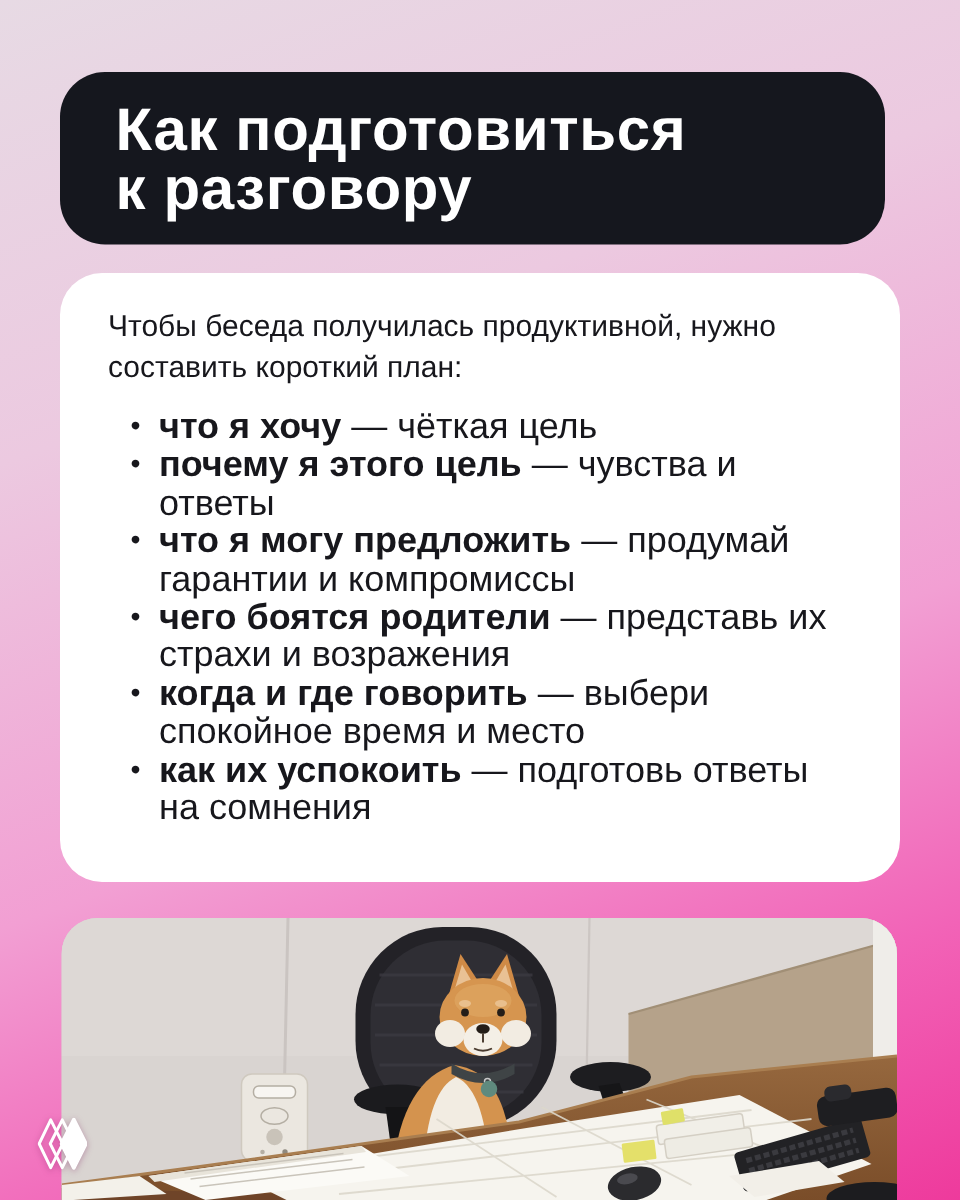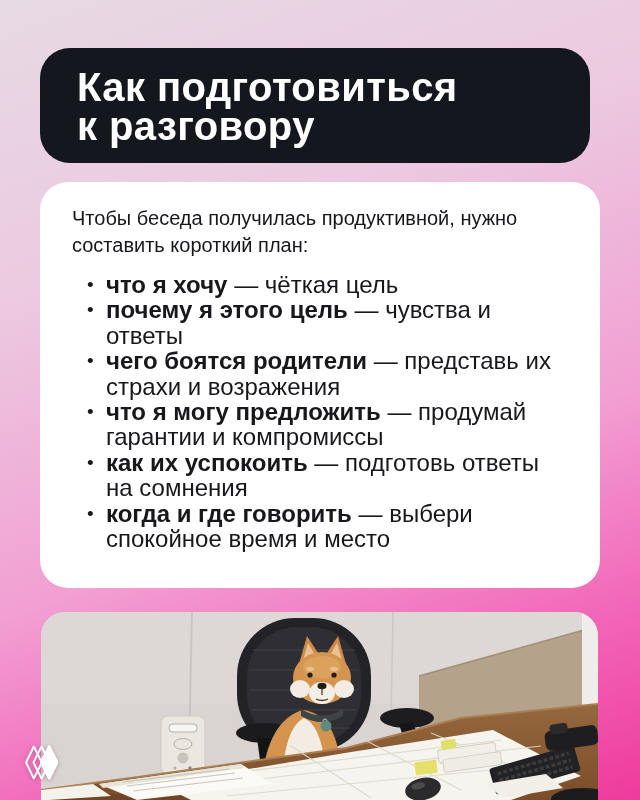--- a/index.html
+++ b/index.html
@@ -60,24 +60,24 @@
     <span>Как подготовиться</span><br>
     <span>к разговору</span>
   </h1>
 </header>
 
 <section class="content-card">
   <p class="intro">Чтобы беседа получилась продуктивной, нужно составить короткий план:</p>
   <ul class="plan">
     <li><b>что я хочу</b><span> — чёткая цель</span></li>
     <li><b>почему я этого цель</b><span> — чувства и ответы</span></li>
+    <li><b>что я могу предложить</b><span> — продумай гарантии и компромиссы</span></li>
     <li><b>чего боятся родители</b><span> — представь их страхи и возражения</span></li>
-    <li><b>что я могу предложить</b><span> — продумай гарантии и компромиссы</span></li>
+    <li><b>когда и где говорить</b><span> — выбери спокойное время и место</span></li>
     <li><b>как их успокоить</b><span> — подготовь ответы на сомнения</span></li>
-    <li><b>когда и где говорить</b><span> — выбери спокойное время и место</span></li>
   </ul>
 </section>
 
 <figure class="photo-card" role="img" aria-label="Сиба-ину сидит в чёрном офисном кресле за рабочим столом с календарём, бумагами, мышью и клавиатурой">
   <svg viewBox="0 0 557 188" preserveAspectRatio="none">
     <defs>
       <linearGradient id="wood" x1="0" y1="0" x2="0" y2="1">
         <stop offset="0" stop-color="#96683e"></stop>
           <stop offset="1" stop-color="#7a4d29"></stop>
       </linearGradient>

